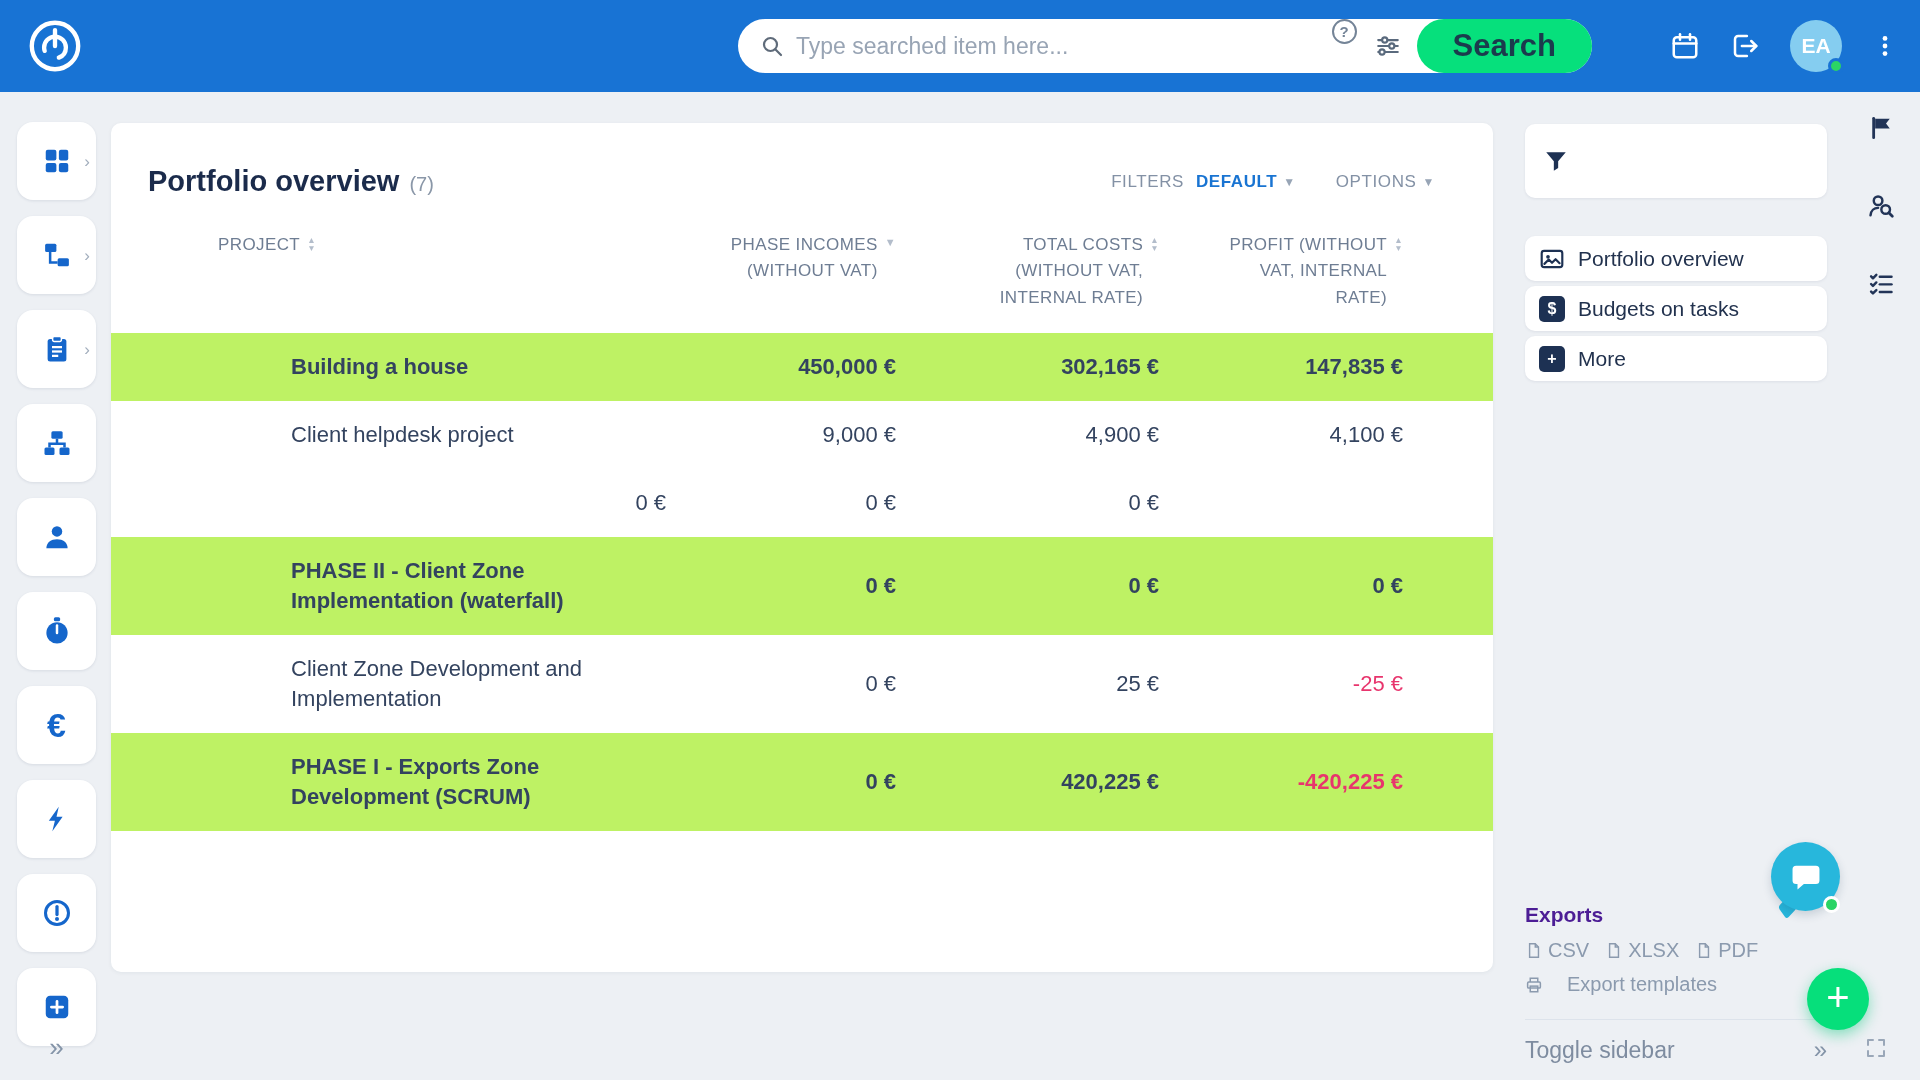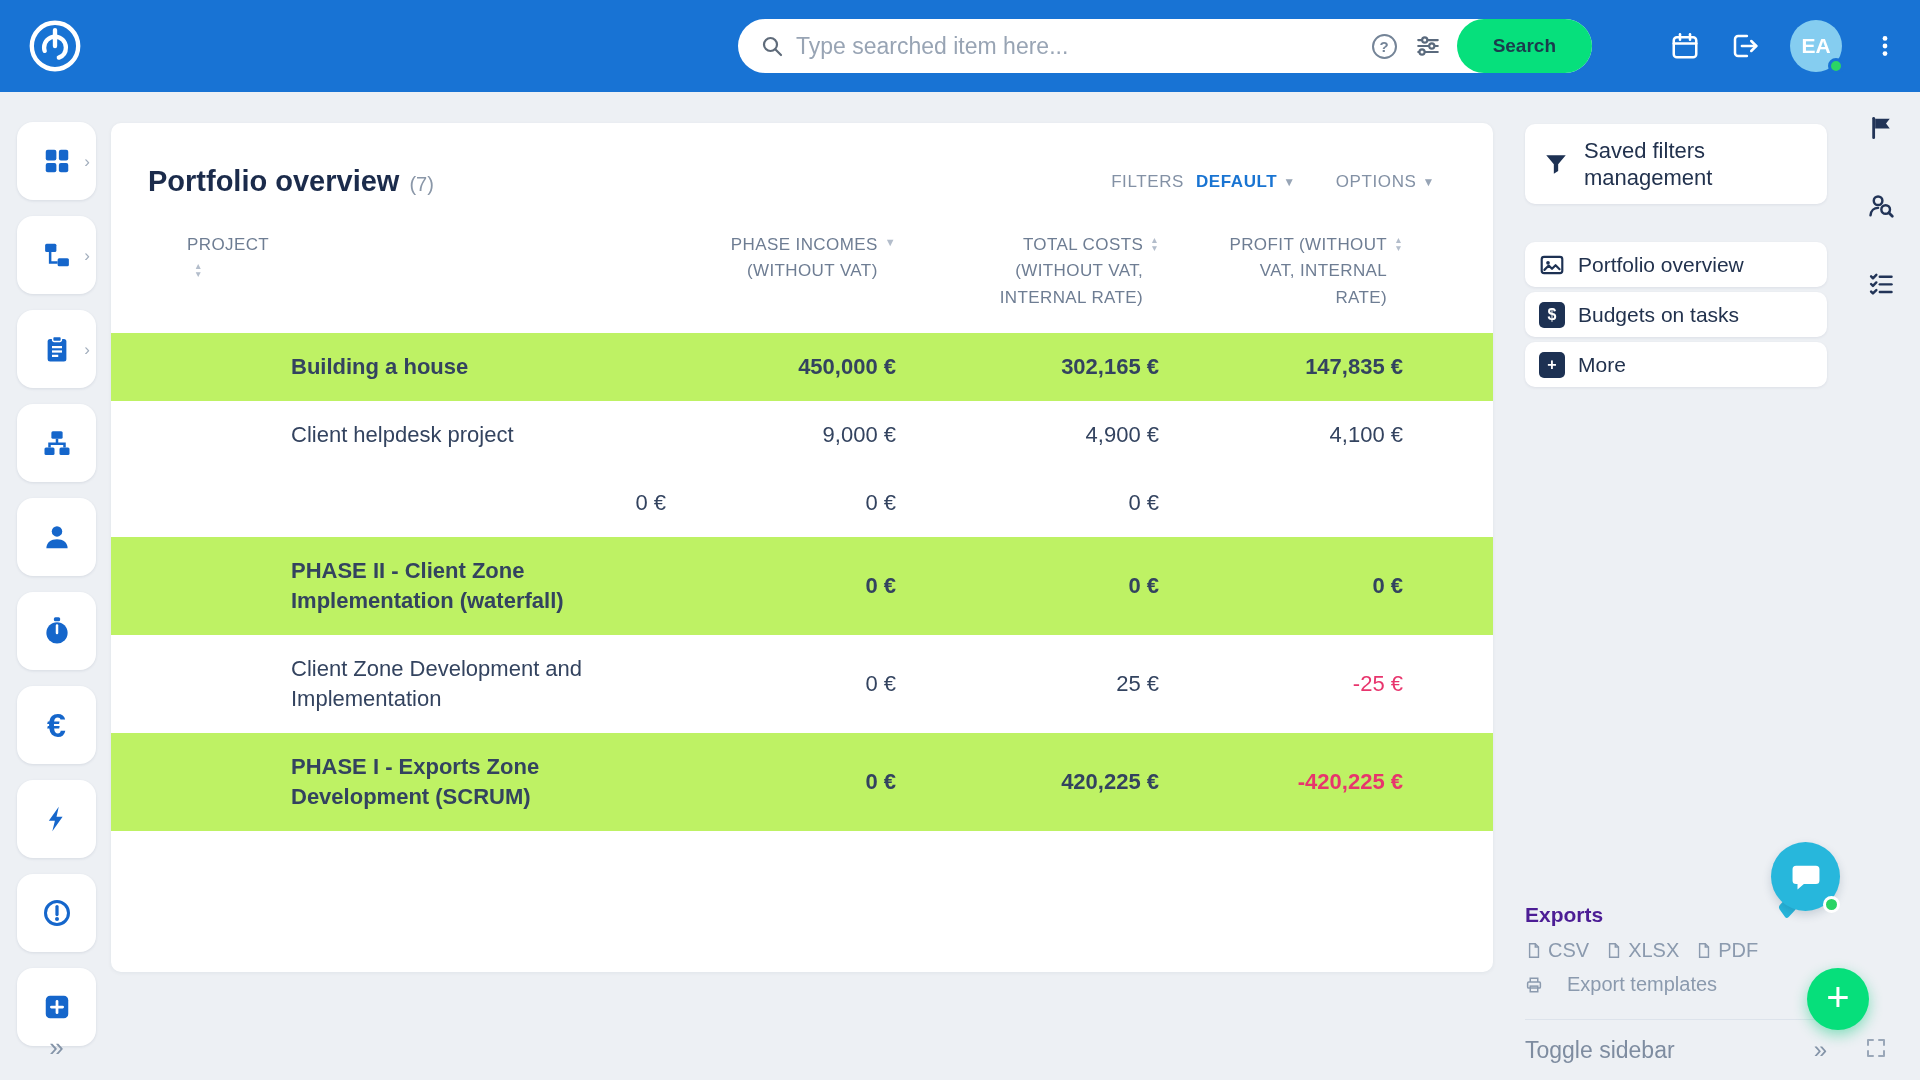--- a/index.html
+++ b/index.html
@@ -13,36 +13,36 @@
   .ic { display:inline-flex; align-items:center; justify-content:center; }
 
   
   .topbar {
     position:absolute; top:0; left:0; width:1920px; height:92px;
     background:#1873d4; display:flex; align-items:center;
   }
   .logo { position:absolute; left:26px; top:17px; width:58px; height:58px; cursor:pointer; }
   .search-pill {
     position:absolute; left:738px; top:19px; width:854px; height:54px;
-    background:#ffffff; border-radius:27px; display:flex; align-items:center;
+    background:#ffffff; border-radius:27px; display:flex; 
     padding-left:22px;
   }
   .search-pill input {
     flex:1; border:none; outline:none; font-size:23px; color:#43546c;
     font-family:"Liberation Sans", sans-serif; margin-left:12px; background:transparent;
   }
   .search-pill input::placeholder { color:#98a4b4; }
   .help-badge {
     width:25px; height:25px; border:2px solid #748497; border-radius:50%;
     color:#748497; font-size:15px; font-weight:bold; flex:0 0 auto;
   }
   .tune-icon { margin-left:18px; margin-right:16px; flex:0 0 auto; }
   .search-btn {
     height:54px; border:none; border-radius:27px; padding:0 36px;
-    background:#06e07c; color:#1b3b4d; font-size:19px; font-weight:600;
+    background:#06e07c; color:#1b3b4d; font-size:31px; font-weight:600;
     font-family:"Liberation Sans", sans-serif; cursor:pointer; flex:0 0 auto;
   }
   .topbar-right {
     position:absolute; right:22px; top:0; height:92px;
     display:flex; align-items:center; gap:30px;
   }
   .avatar {
     width:52px; height:52px; border-radius:50%; background:#85cdf0;
     color:#ffffff; font-size:21px; font-weight:bold; position:relative; cursor:pointer;
   }
@@ -89,21 +89,21 @@
   .filters-value { color:#1974d2; font-weight:600; cursor:pointer; display:flex; align-items:center; gap:6px; }
   .options-dd { color:#8391a5; cursor:pointer; display:flex; align-items:center; gap:6px; margin-left:28px; }
   .caret { font-size:12px; color:#98a5b6; }
 
   .thead {
     display:grid; grid-template-columns:555px 230px 263px 244px;
     padding-right:90px; margin-top:34px; color:#6e7d93; font-size:17px;
     line-height:1.55; letter-spacing:.4px;
   }
   .th { cursor:pointer; }
-  .th.project { padding-left:76px; display:flex; align-items:flex-start;flex-direction:column; }
+  .th.project { padding-left:107px; display:flex; align-items:flex-start; }
   .th.num { display:flex; justify-content:flex-end; align-items:flex-start; text-align:right; }
   .th-text { display:inline-block; }
   .w-incomes { max-width:158px; }
   .w-costs  { max-width:152px; }
   .w-profit { max-width:170px; }
   .sort {
     display:inline-flex; flex-direction:column; font-size:8.5px; line-height:7.5px;
     color:#b3bdcb; margin-left:7px; margin-top:5px;
   }
   .sort.single { font-size:11px; line-height:11px; }
@@ -426,21 +426,20 @@
     </div>
 </main>
 
 <aside class="right-panel">
   <div class="saved-card">
     <span class="ic">
       <svg width="26" height="26" viewBox="0 0 24 24" fill="#1d3153">
         <path d="M3 4 h18 l-7 8.2 v6.3 l-4 2.5 v-8.8 z"></path>
       </svg>
     </span>
-    <span class="label">Saved filters management</span>
   </div>
 
   <div class="panel-group">
     <div class="panel-btn">
       <span class="ic">
         <svg width="26" height="26" viewBox="0 0 24 24" fill="none" stroke="#1d3153" stroke-width="2">
           <rect x="2.5" y="4.5" width="19" height="15" rx="2.2"></rect>
           <circle cx="8.3" cy="10" r="1.7" fill="#1d3153" stroke="none"></circle>
           <path d="M5 16.5 l4-4 3 3 3.3-3.3 3.7 3.7" stroke-linecap="round" stroke-linejoin="round"></path>
         </svg>

